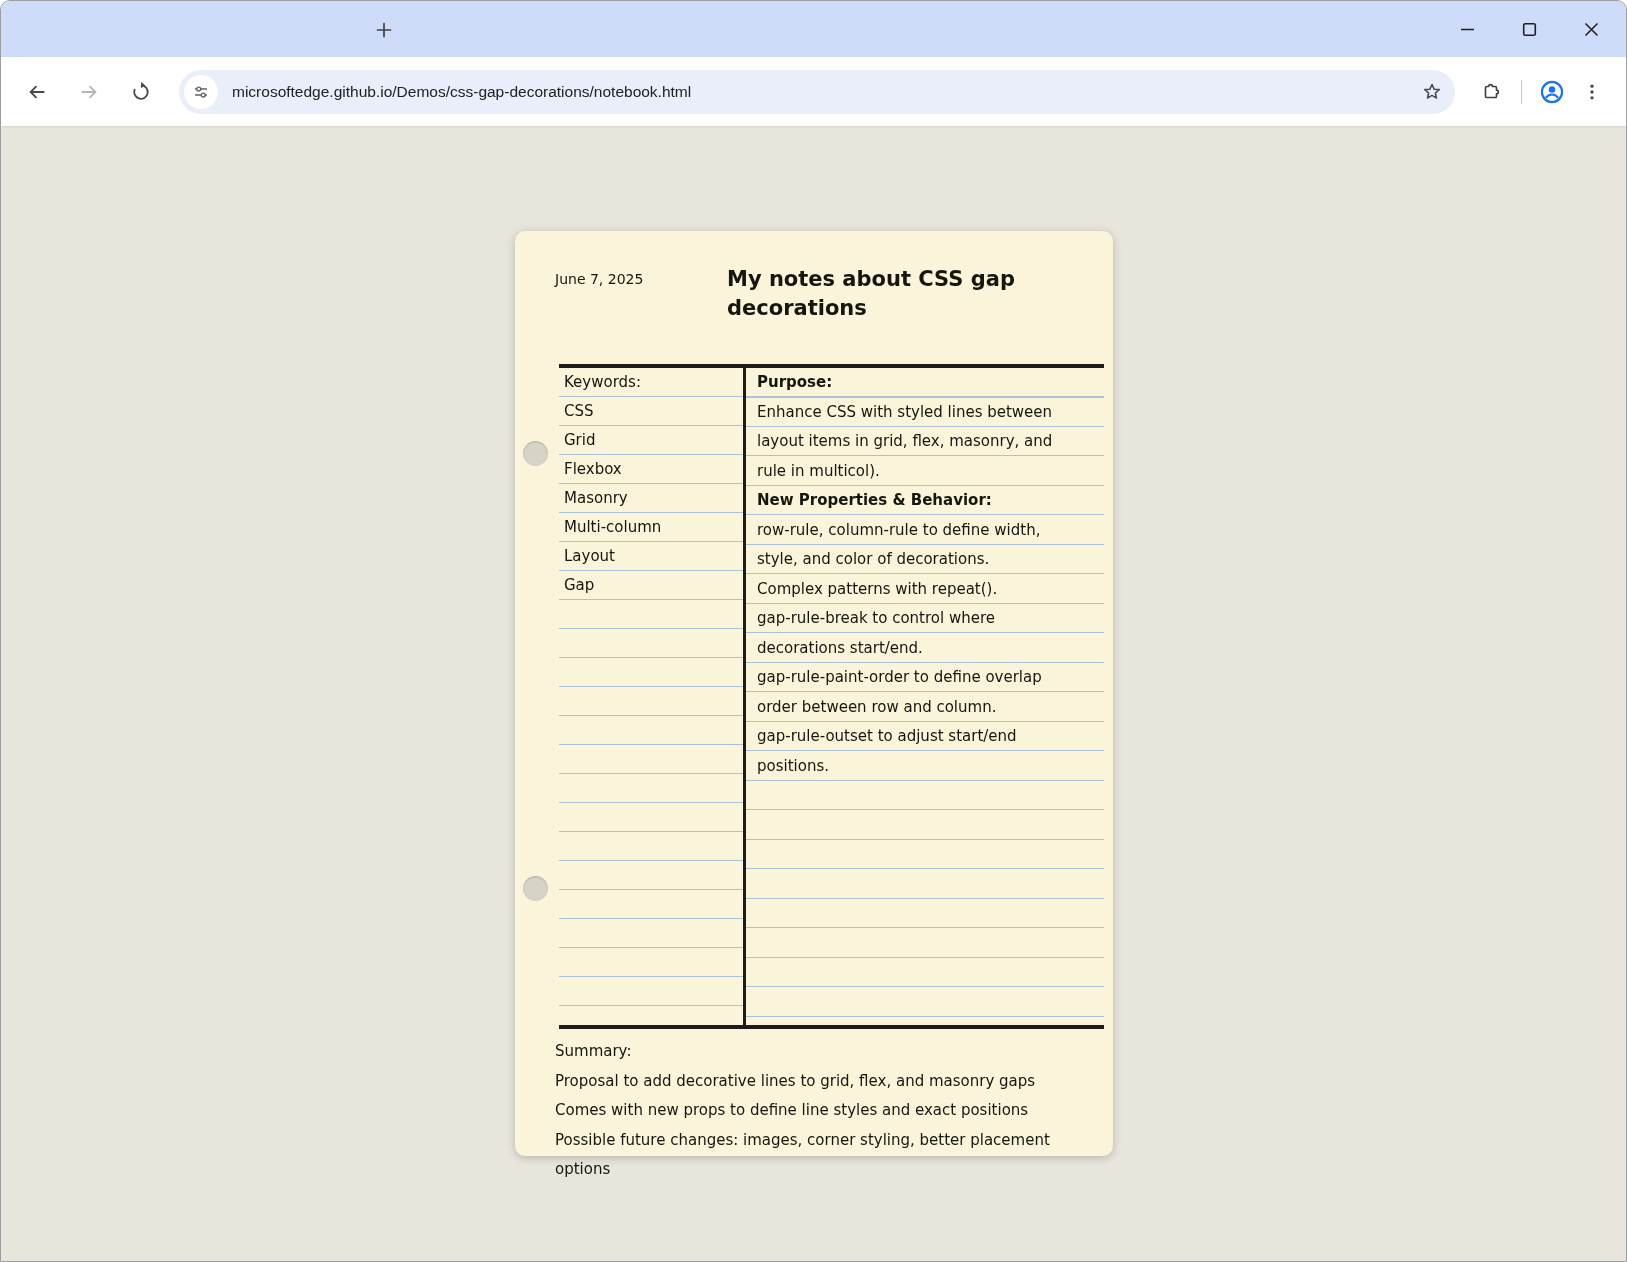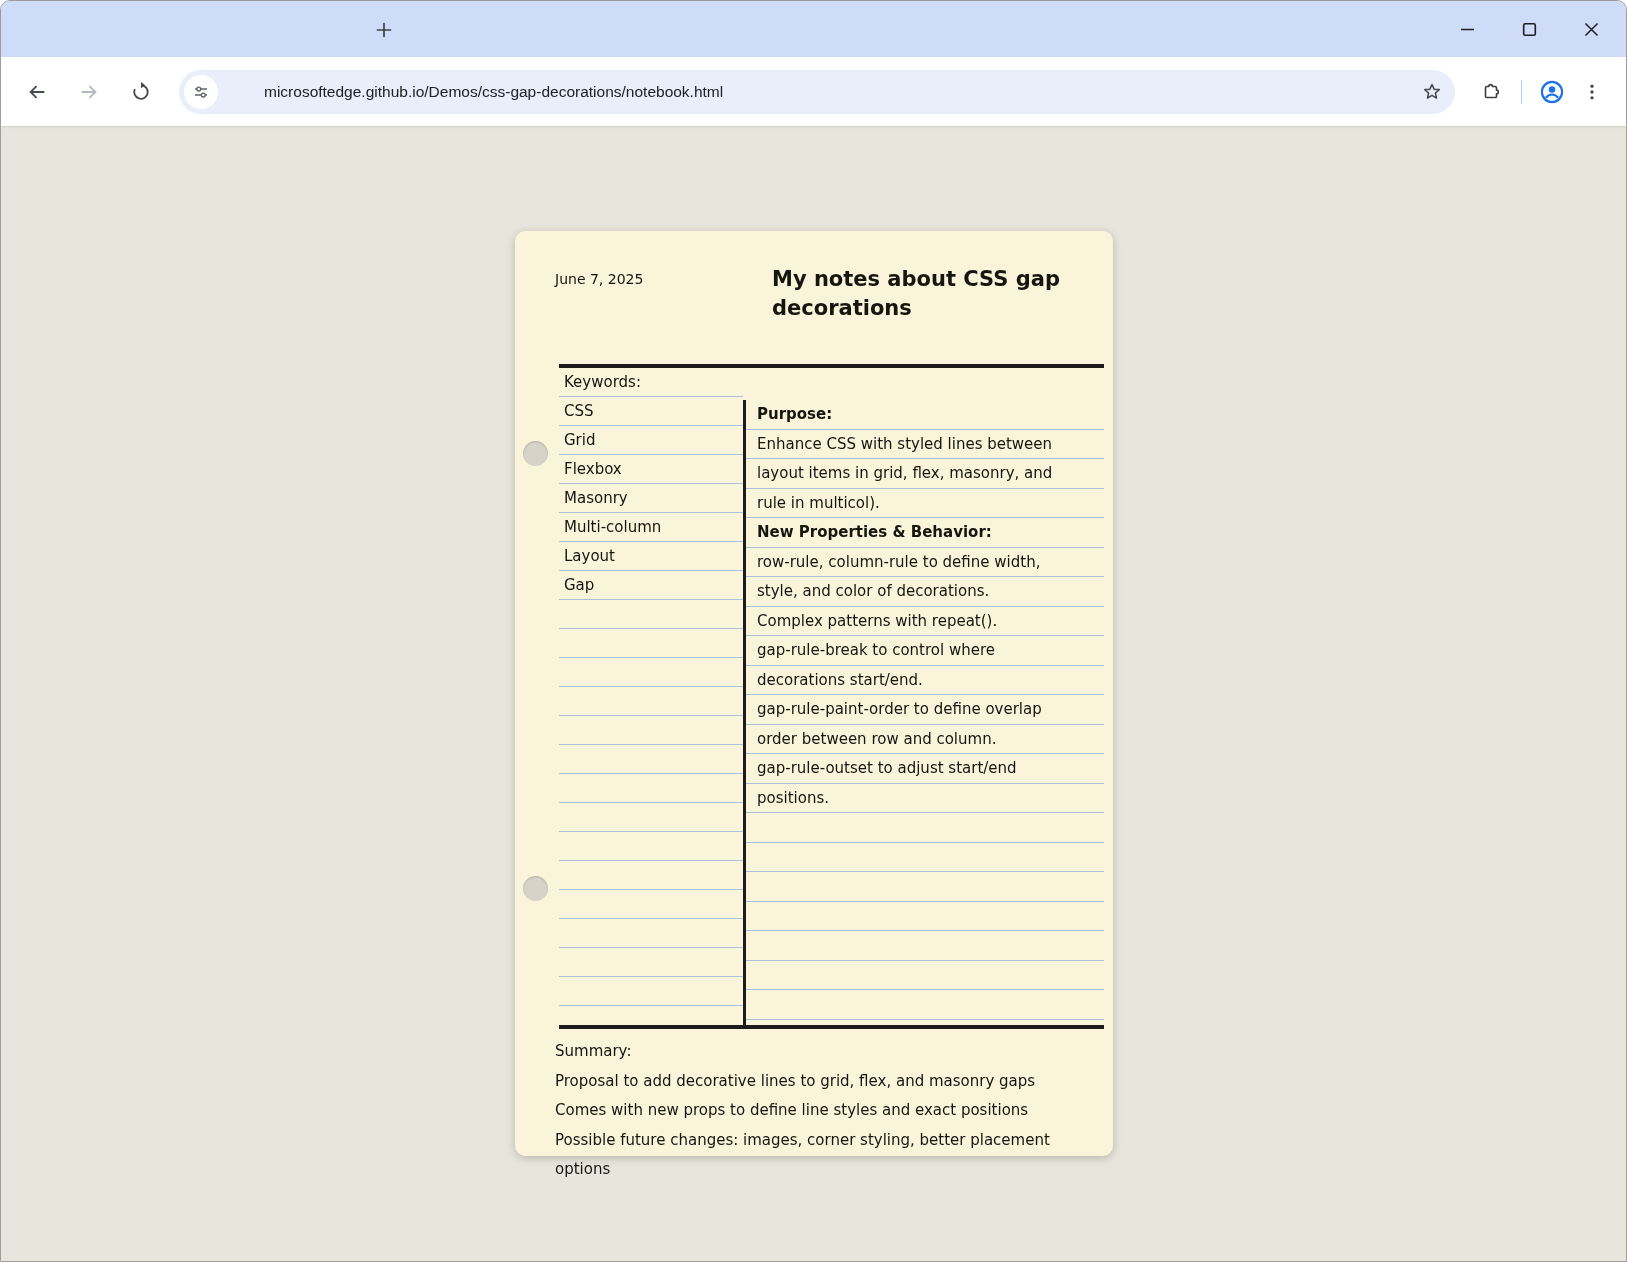--- a/index.html
+++ b/index.html
@@ -13,36 +13,36 @@
   .tab-title{flex:1;font-size:13px;color:#3c4043;margin-left:12px;white-space:nowrap;overflow:hidden;}
   .icon-btn{display:grid;place-items:center;border:none;background:transparent;padding:0;cursor:pointer;}
   .tab-close{width:24px;height:24px;border-radius:50%;}
   .newtab{position:absolute;left:368px;top:14px;width:30px;height:30px;border-radius:50%;}
   .win-controls{position:absolute;right:4px;top:0;height:56px;display:flex;}
   .win-btn{width:62px;height:56px;display:grid;place-items:center;border:none;background:transparent;}
 
   
   .toolbar{height:69px;background:#ffffff;display:flex;align-items:center;padding:0 14px;box-shadow:0 1px 2px rgba(60,64,67,.12);position:relative;z-index:2;}
   .nav-btn{width:44px;height:44px;border-radius:50%;flex:0 0 auto;margin-right:8px;}
-  .url-bar{flex:1;height:44px;background:#e9eefa;border-radius:22px;display:flex;align-items:center;margin:0 16px 0 8px;padding:0 4px 0 5px;min-width:0;gap:32px;}
+  .url-bar{flex:1;height:44px;background:#e9eefa;border-radius:22px;display:flex;align-items:center;margin:0 16px 0 8px;padding:0 4px 0 5px;min-width:0;}
   .site-info{width:34px;height:34px;background:#fff;border-radius:50%;flex:0 0 auto;}
   .url-text{flex:1;margin-left:14px;font-size:15.5px;color:#202124;white-space:nowrap;overflow:hidden;}
   .star-btn{width:38px;height:38px;border-radius:50%;flex:0 0 auto;}
   .tool-right{width:40px;height:40px;border-radius:50%;flex:0 0 auto;}
   .tb-divider{width:1px;height:24px;background:#aecbfa;margin:0 10px;flex:0 0 auto;}
 
   
   .content{position:relative;height:1137px;background:#e8e6dc;}
   .note-card{position:absolute;left:514px;top:105px;width:598px;height:925px;background:#faf4da;border-radius:10px;box-shadow:0 2px 8px rgba(0,0,0,.22);}
   .note-card, .note-card *{font-family:"DejaVu Sans",sans-serif;color:#16160f;}
   .note-date{position:absolute;left:40px;top:40px;font-size:14px;}
-  .note-title{position:absolute;left:212px;top:34px;width:332px;font-size:21px;font-weight:bold;line-height:29px;margin-left:45px;}
+  .note-title{position:absolute;left:212px;top:34px;width:332px;font-size:21px;font-weight:bold;line-height:29px;}
   .note-table{position:absolute;left:44px;top:133px;width:545px;height:665px;border-top:4px solid #1c1c1c;border-bottom:4px solid #1c1c1c;display:flex;overflow:hidden;}
   .col-left{width:184px;background:repeating-linear-gradient(to bottom,transparent 0 28px,#a9c1d6 28px 29px);}
-  .col-right{flex:1;border-left:3px solid #1c1c1c;background:repeating-linear-gradient(to bottom,transparent 0 28.5px,#a9c1d6 28.5px 29.5px);margin-top:32px;}
+  .col-right{flex:1;border-left:3px solid #1c1c1c;background:repeating-linear-gradient(to bottom,transparent 0 28.5px,#a9c1d6 28.5px 29.5px);}
   .krow{height:29px;line-height:29px;padding-left:5px;font-size:15px;white-space:nowrap;}
   .prow{height:29.5px;line-height:29.5px;padding-left:11px;font-size:15px;white-space:nowrap;}
   .bold{font-weight:bold;}
   .summary{position:absolute;left:40px;top:806px;font-size:15px;line-height:29.5px;width:540px;}
   .hole{position:absolute;left:8px;width:25px;height:25px;border-radius:50%;background:#d8d3c7;box-shadow:inset 0 1px 2px rgba(0,0,0,.18);}
   .hole1{top:210px;} .hole2{top:645px;}
   svg{display:block;}
 </style>
 </head>
 <body>

